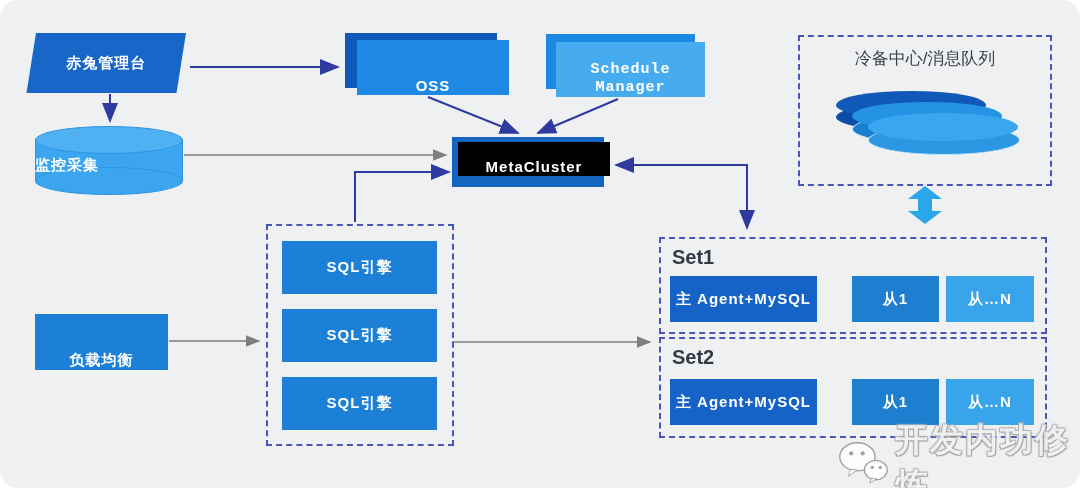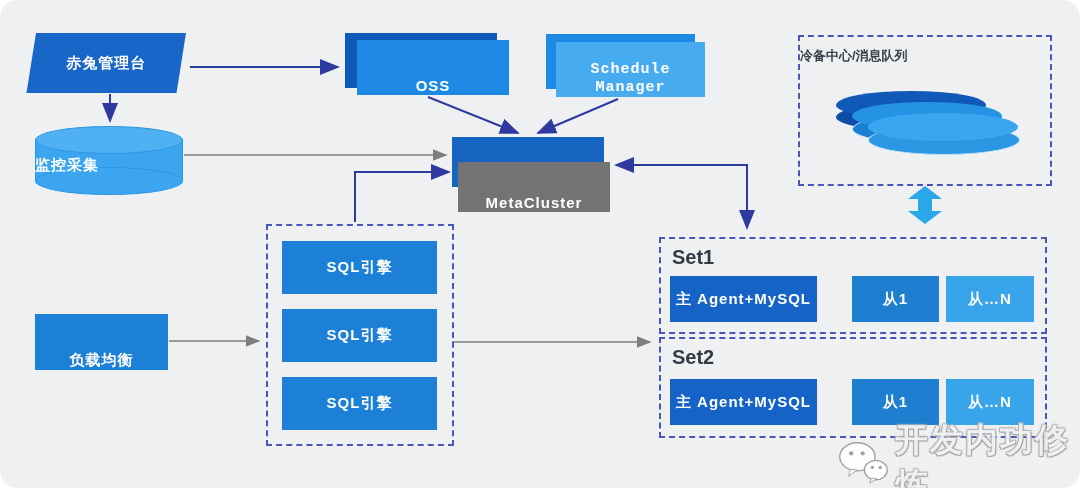--- a/index.html
+++ b/index.html
@@ -21,26 +21,26 @@
   .cylinder .lbl{position:absolute;left:0;top:30px;width:148px;text-align:left;}
 
   
   .stack .back,.stack .front{position:absolute;width:152px;height:55px;}
   .stack .front{display:flex;align-items:flex-end;justify-content:center;text-align:center;line-height:1.2;}
   .oss .back{left:345px;top:33px;background:#1159B8;}
   .oss .front{left:357px;top:40px;background:#1E88E5;}
   .sched .back{left:546px;top:34px;width:149px;background:#1E88E5;}
   .sched .front{left:556px;top:42px;width:149px;background:#47ABF0;}
   .meta .back{left:452px;top:137px;height:50px;background:#1565C0;}
-  .meta .front{left:458px;top:142px;height:50px;background:#737373;margin-top:20px;}
+  .meta .front{left:458px;top:142px;height:34px;background:#000000;}
 
   
   .dashed{position:absolute;border:2px dashed #4A55B8;}
   .cold{left:798px;top:35px;width:250px;height:147px;}
-  .cold .title{position:absolute;left:0;top:10px;width:100%;text-align:left;color:#3A404C;font-size:13px;font-weight:bold;}
+  .cold .title{position:absolute;left:0;top:10px;width:100%;text-align:center;color:#3A404C;font-size:17px;font-weight:normal;}
   .disk{position:absolute;width:152px;height:42px;}
   .disk .side{position:absolute;left:0;top:12px;width:150px;height:28px;border-radius:50%;}
   .disk .face{position:absolute;left:0;top:0;width:150px;height:28px;border-radius:50%;}
   .d1{left:36px;top:54px;z-index:1;} .d1 .side{background:#0D4DA8;} .d1 .face{background:#1159B8;}
   .d2{left:52px;top:65px;z-index:2;} .d2 .side{background:#1A7FD0;border:1px solid #BFE2F8;} .d2 .face{background:#2493E4;}
   .d3{left:68px;top:76px;z-index:3;} .d3 .side{background:#2B97E2;border:1px solid #BFE2F8;} .d3 .face{background:#38A7F0;}
 
   .sqlbox{left:266px;top:224px;width:184px;height:218px;}
   .engine{position:absolute;left:14px;width:155px;height:53px;background:#1B80D6;display:flex;align-items:center;justify-content:center;}
   .engine.e0{top:15px;} .engine.e1{top:83px;} .engine.e2{top:151px;}

